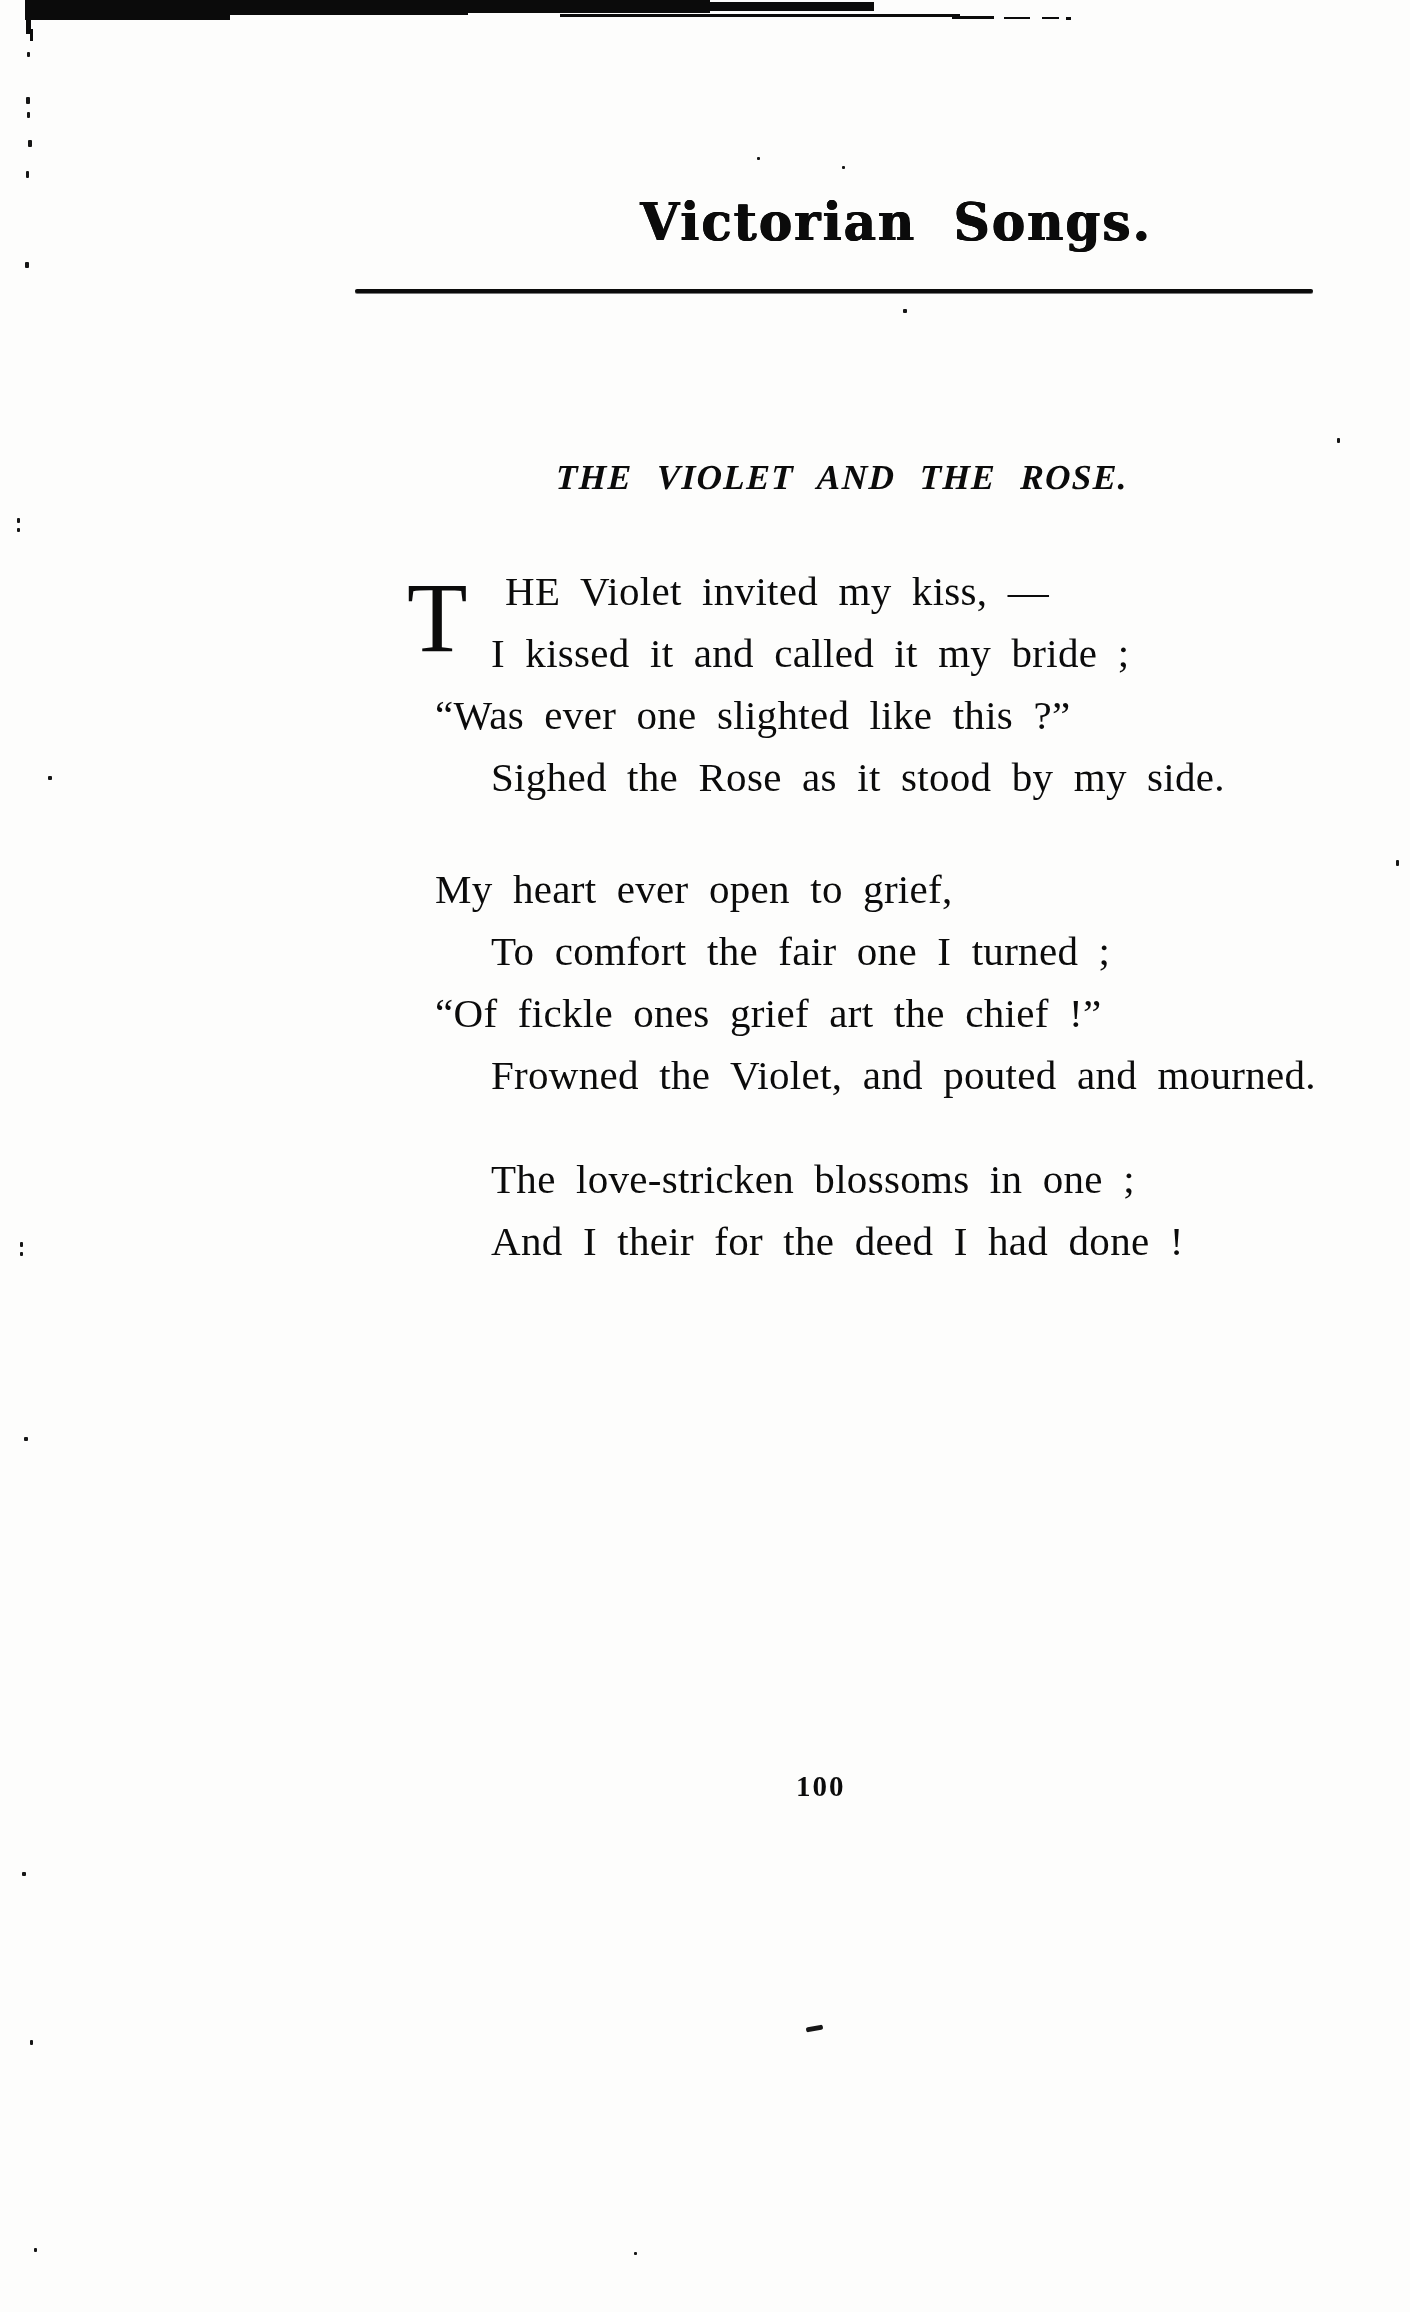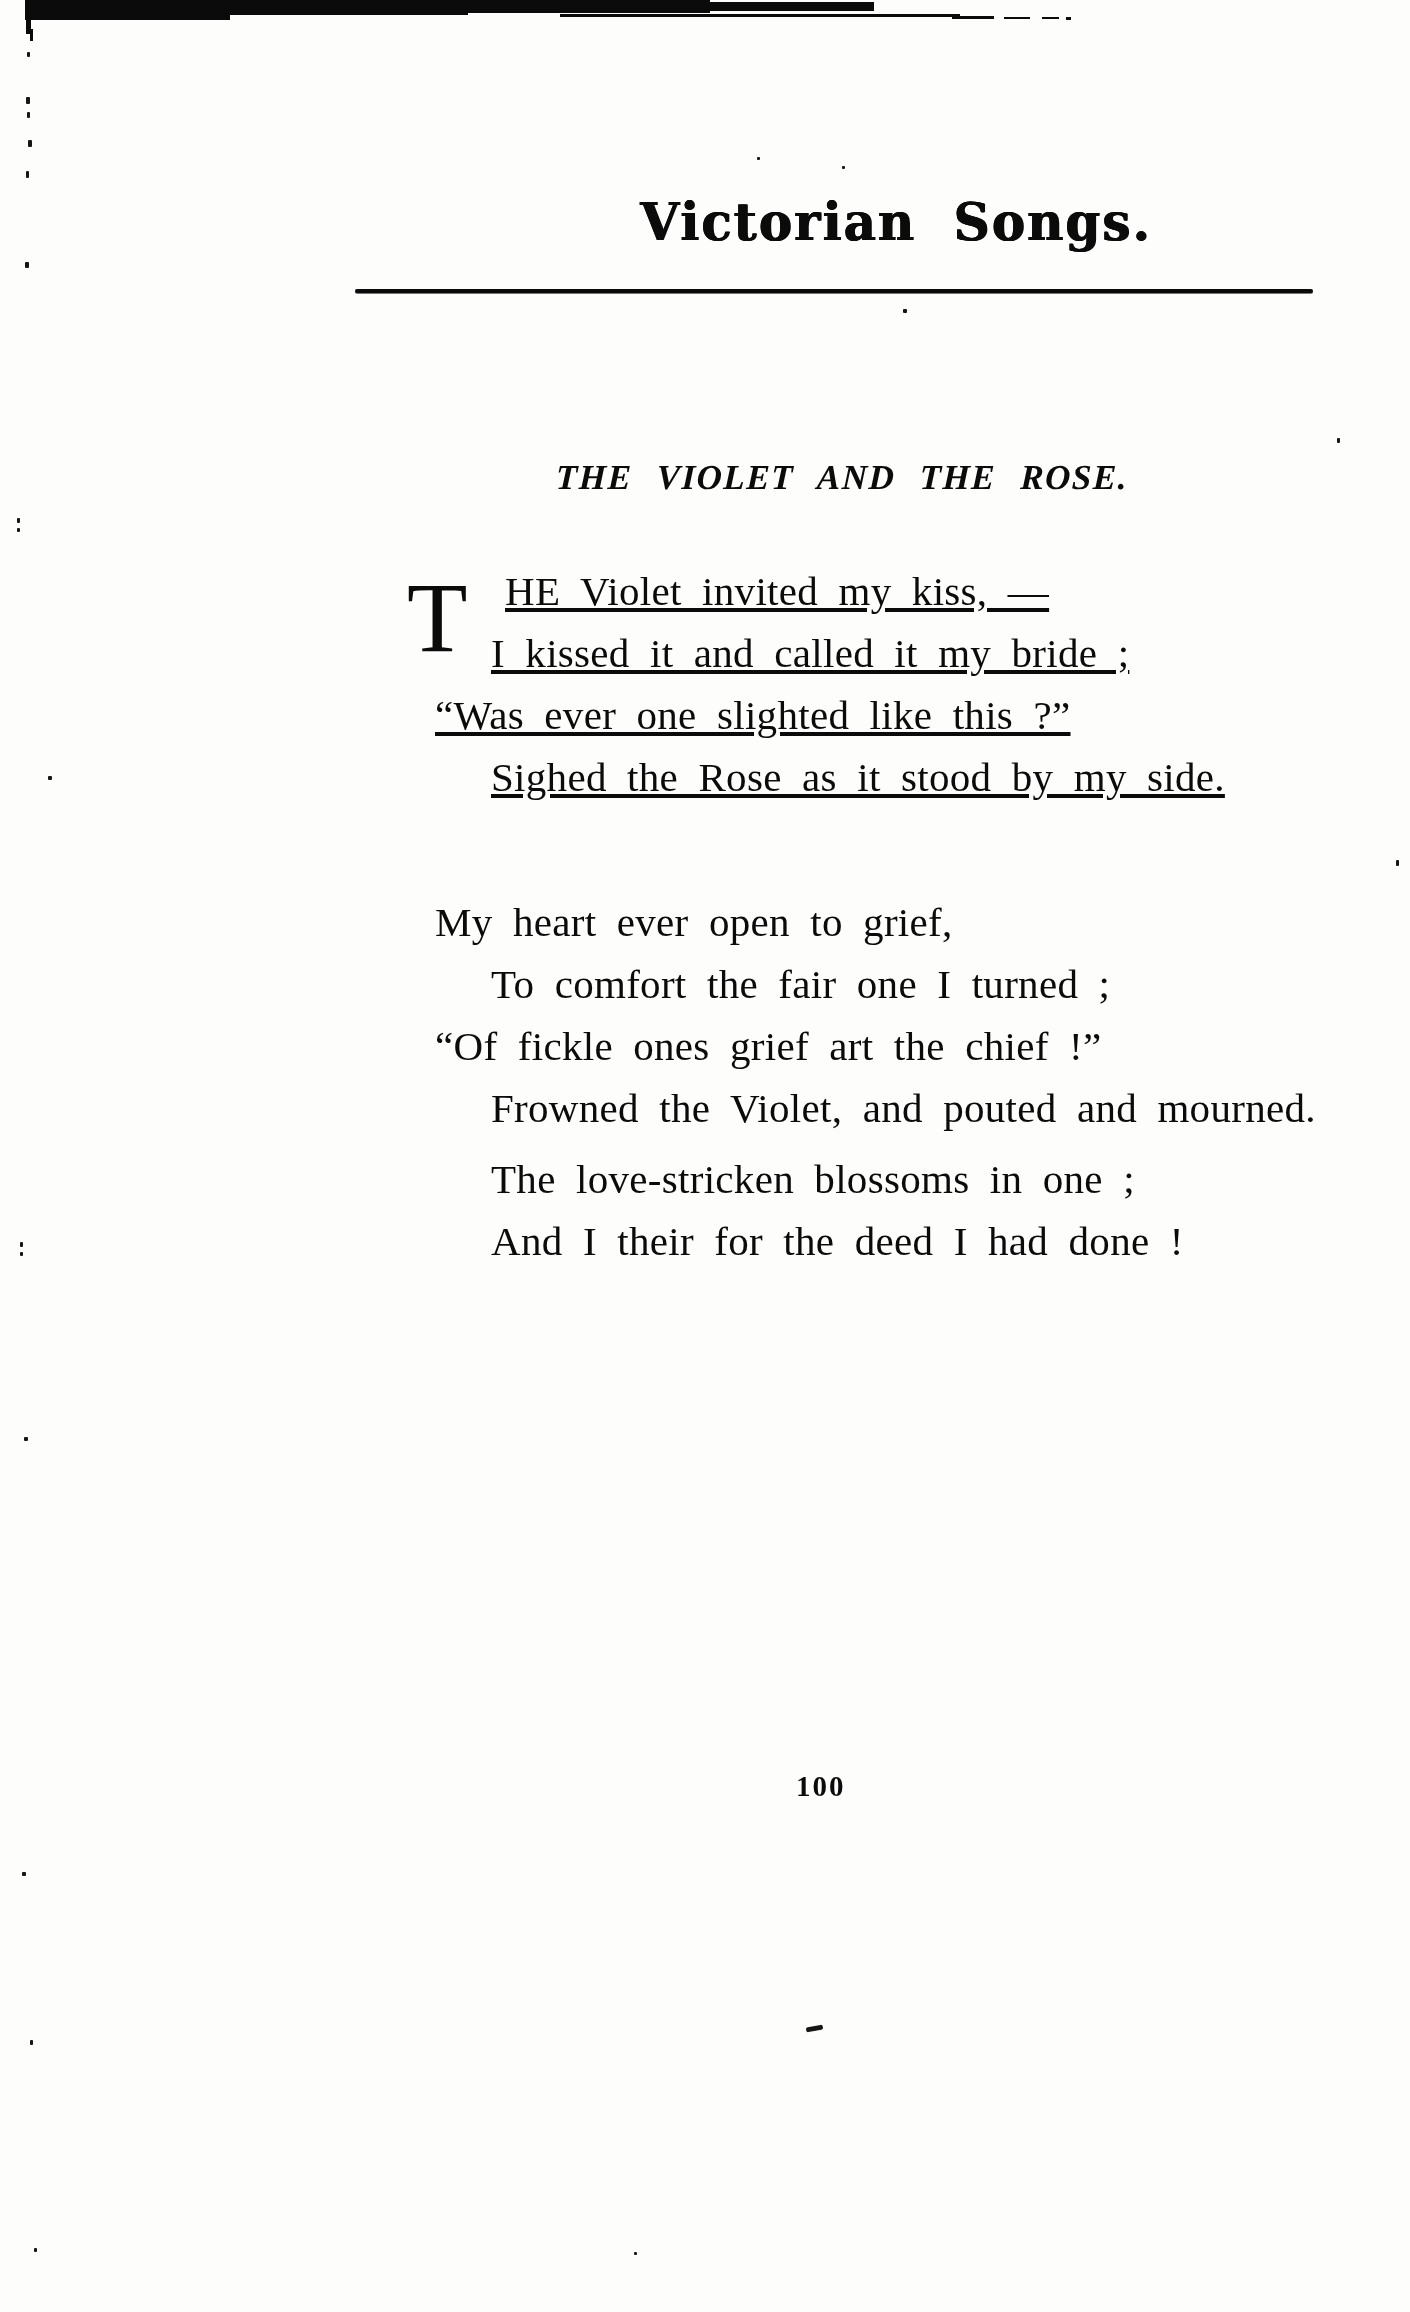--- a/index.html
+++ b/index.html
@@ -66,22 +66,22 @@
   }
   .stanza {
     left: 435px;
     width: 900px;
     font-size: 41px;
     line-height: 62px;
     letter-spacing: 0.3px;
     word-spacing: 0.24em;
     white-space: nowrap;
   }
-  .stanza-1 { top: 560px; text-decoration: underline; }
-  .stanza-2 { top: 891px; }
+  .stanza-1 { top: 560px; }
+  .stanza-2 { top: 858px; }
   .stanza-3 { top: 1148px; }
   .line-indent { padding-left: 56px; }
   .line-after-cap { padding-left: 70px; }
   .drop-cap {
     left: 407px; top: 568px;
     font-size: 99px;
     line-height: 1;
     font-weight: normal;
   }
 

